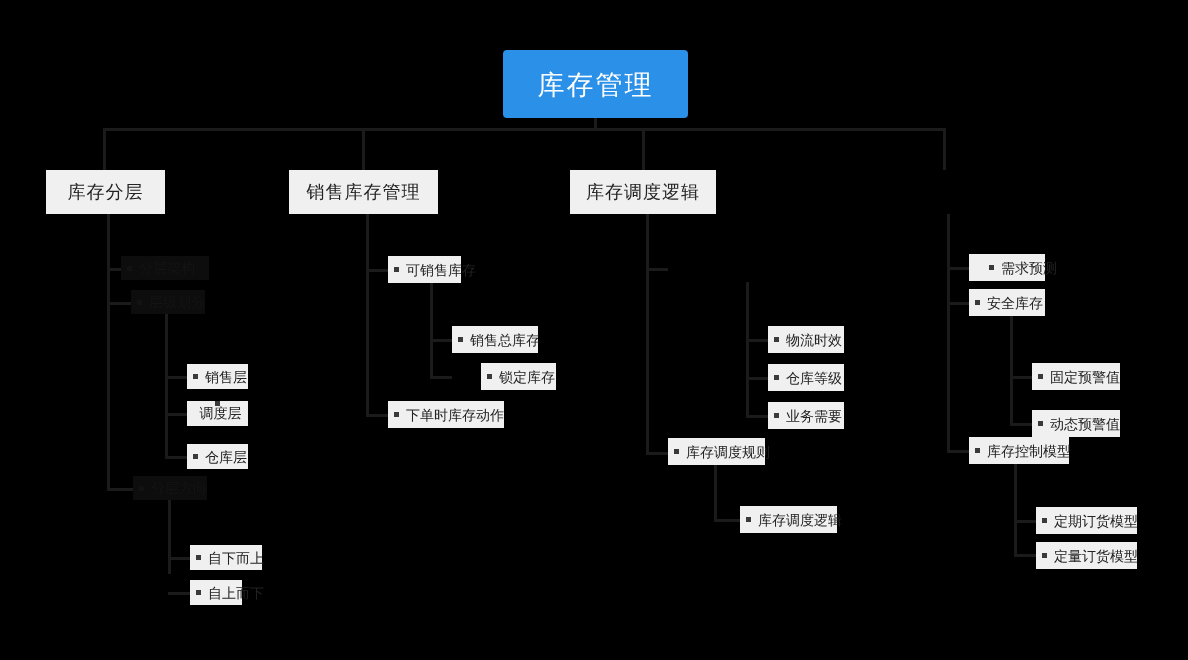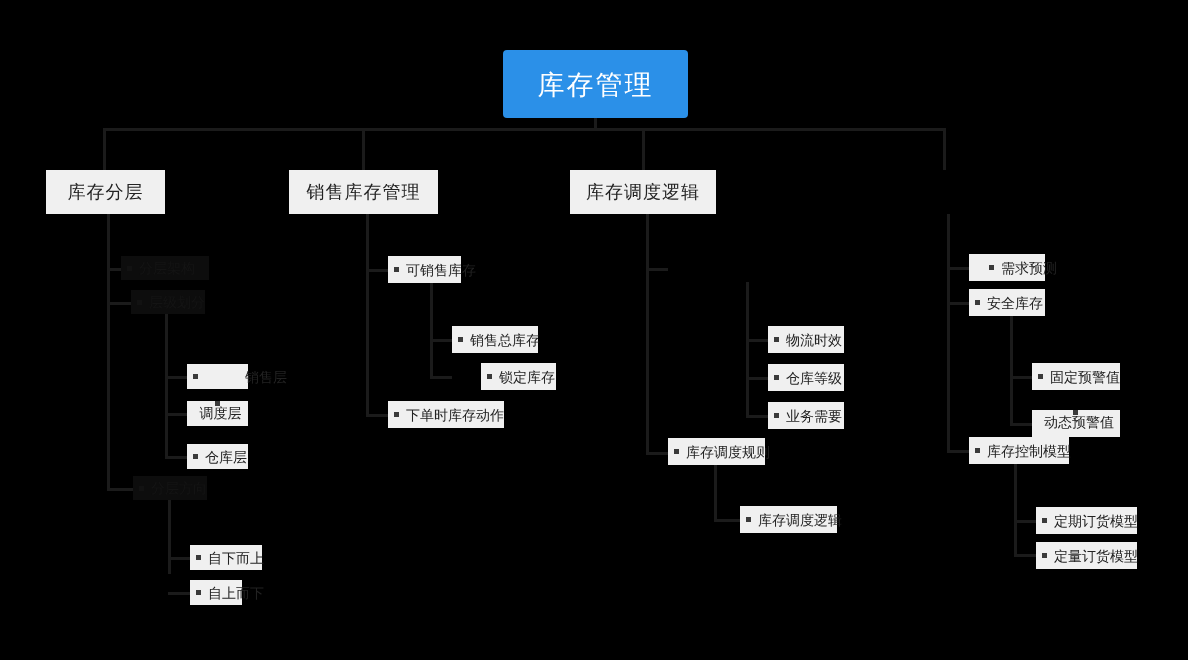--- a/index.html
+++ b/index.html
@@ -138,21 +138,21 @@
   </div>
 
   <div class="node faded" style="left:121px; top:256px; width:88px; height:24px;">
     <span class="bullet"></span>
     <span>分层架构</span>
   </div>
   <div class="node faded" style="left:131px; top:290px; width:74px; height:24px;">
     <span class="bullet"></span>
     <span>层级划分</span>
   </div>
-  <div class="node l3" style="left:187px; top:364px; width:61px; height:25px;gap:40px;">
+  <div class="node l3" style="left:187px; top:364px; width:61px; height:25px;">
     <span class="bullet"></span>
     <span>销售层</span>
   </div>
   <div class="node l3" style="left:187px; top:401px; width:61px; height:25px;flex-direction:column;">
     <span class="bullet"></span>
     <span>调度层</span>
   </div>
   <div class="node l3" style="left:187px; top:444px; width:61px; height:25px;">
     <span class="bullet"></span>
     <span>仓库层</span>
@@ -213,21 +213,21 @@
     <span>需求预测</span>
   </div>
   <div class="node l3" style="left:969px; top:289px; width:76px; height:27px;">
     <span class="bullet"></span>
     <span>安全库存</span>
   </div>
   <div class="node l4" style="left:1032px; top:363px; width:88px; height:27px;">
     <span class="bullet"></span>
     <span>固定预警值</span>
   </div>
-  <div class="node l4" style="left:1032px; top:410px; width:88px; height:27px;flex-direction:column;">
+  <div class="node l4" style="left:1032px; top:410px; width:88px; height:27px;">
     <span class="bullet"></span>
     <span>动态预警值</span>
   </div>
   <div class="node l3" style="left:969px; top:437px; width:100px; height:27px;">
     <span class="bullet"></span>
     <span>库存控制模型</span>
   </div>
   <div class="node l4" style="left:1036px; top:507px; width:101px; height:27px;">
     <span class="bullet"></span>
     <span>定期订货模型</span>

